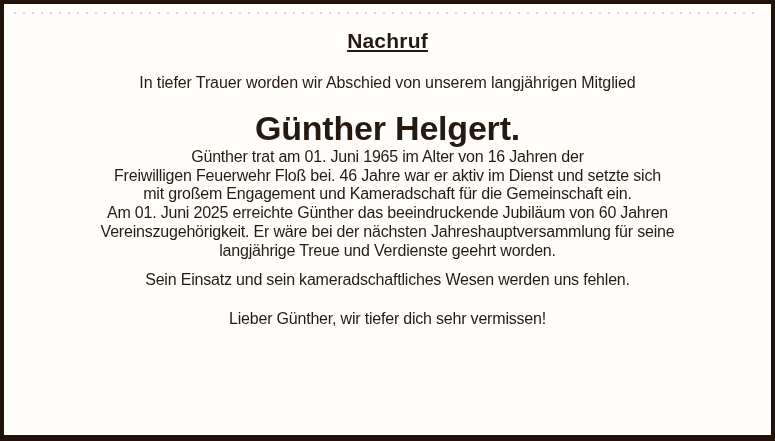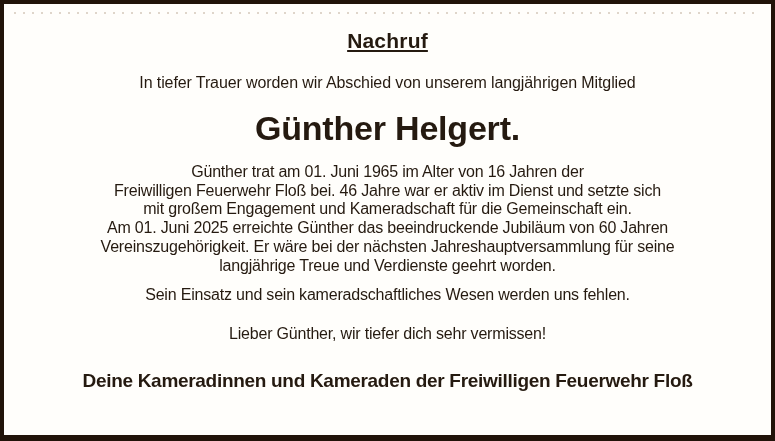--- a/index.html
+++ b/index.html
@@ -48,21 +48,21 @@
     line-height:40px;
     font-weight:bold;
     letter-spacing:-0.2px;
   }
   .para{
     margin:0;
     font-size:16px;
     line-height:18.7px;
     letter-spacing:-0.2px;
   }
-  .para.biography{margin-top:15px;}
+  .para.biography{margin-top:0;}
   .para.remembrance{margin-top:11px;}
   .para.farewell{margin-top:20px;}
   .closing{
     margin:26px 0 0 0;
     font-size:19px;
     line-height:21px;
     font-weight:bold;
     letter-spacing:-0.3px;
   }
   .line{min-height:1em;}
@@ -87,14 +87,13 @@
     <div class="line">Vereinszugehörigkeit. Er wäre bei der nächsten Jahreshauptversammlung für seine</div>
     <div class="line">langjährige Treue und Verdienste geehrt worden.</div>
   </div>
 
   <div class="para remembrance">
     <div class="line">Sein Einsatz und sein kameradschaftliches Wesen werden uns fehlen.</div>
   </div>
 
   <p class="para farewell">Lieber Günther, wir tiefer dich sehr vermissen!</p>
 
-  <p class="closing">Deine Kameradinnen und Kameraden der Freiwilligen Feuerwehr Floß</p>
 </div>
 
 </body></html>

